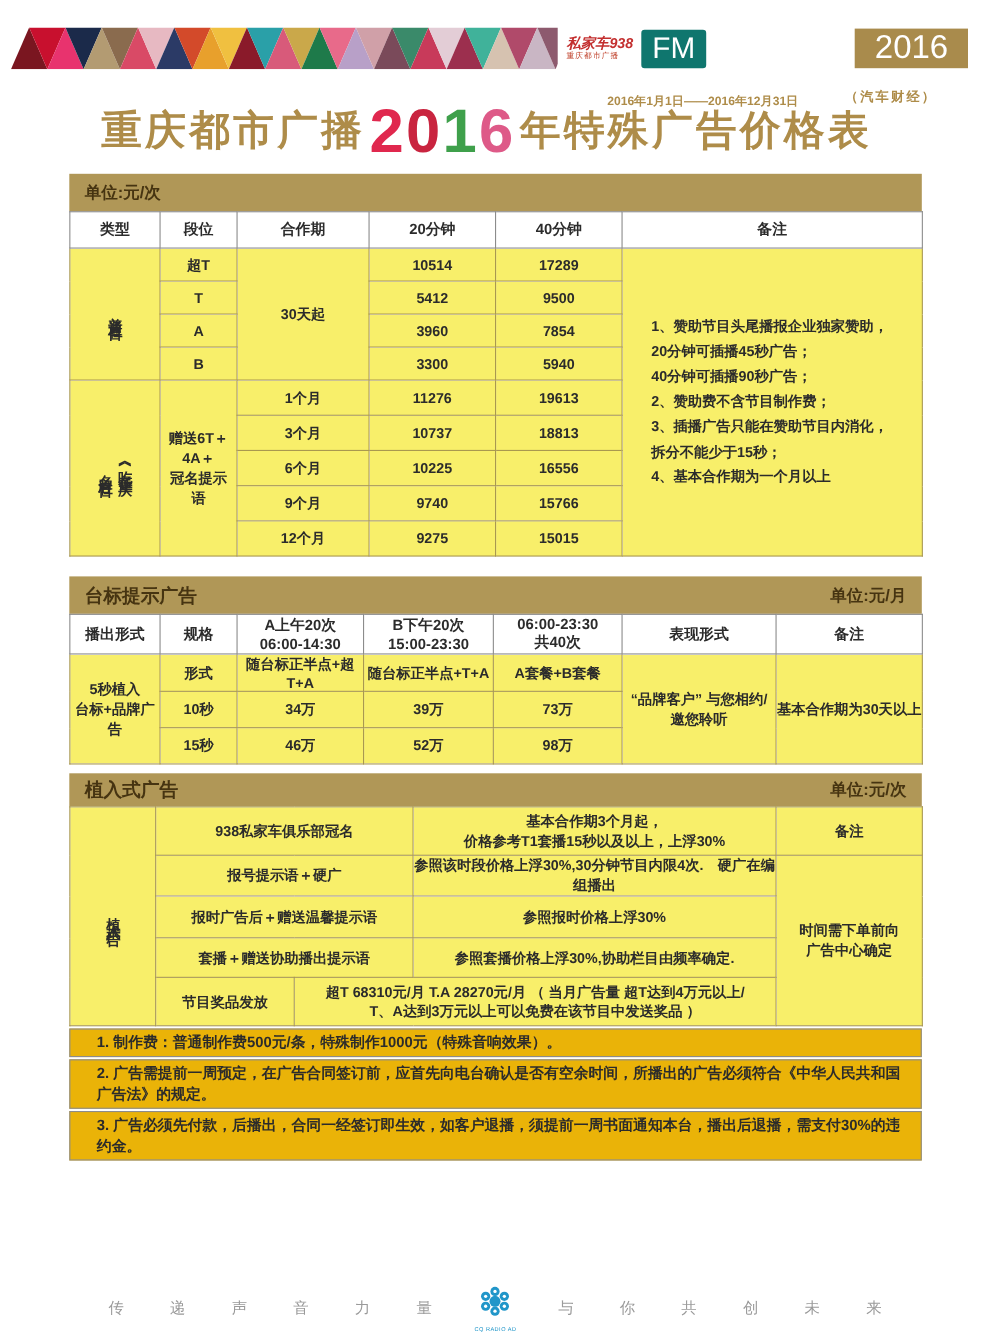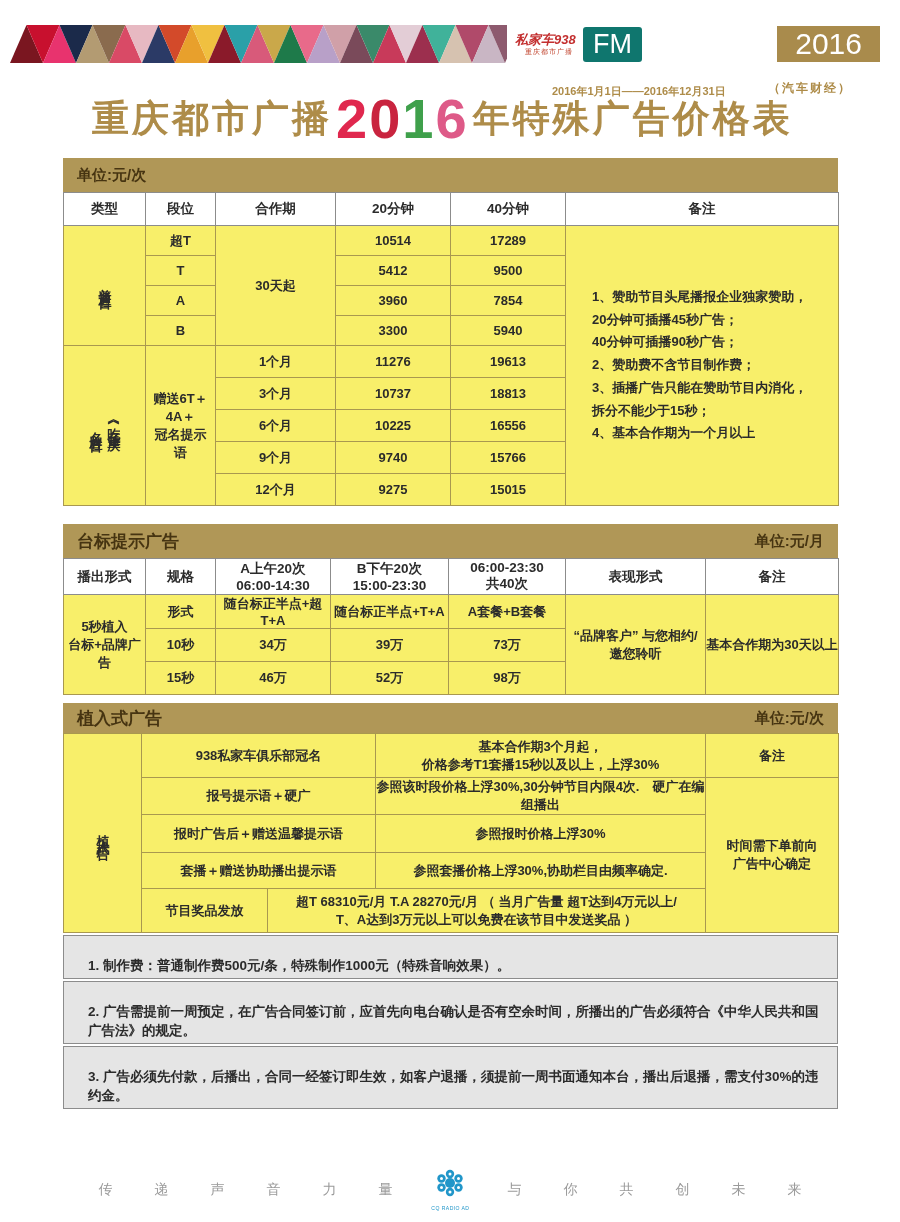--- a/index.html
+++ b/index.html
@@ -3,21 +3,21 @@
 <meta charset="utf-8">
 <style>
   * { margin:0; padding:0; box-sizing:border-box; }
   html,body { background:#ffffff; }
   body { font-family:"Liberation Sans","DejaVu Sans",sans-serif; color:#2b2b2b; }
   .page { position:relative; width:900px; height:1222px; background:#fff; overflow:hidden; }
 
   
   .banner-row { display:flex; align-items:center; padding-left:10px; margin-top:24px; height:40px; }
   .triangles { width:497px; height:38px; flex:0 0 auto; }
-  .station-logo { margin-left:8px; width:58px; text-align:right; line-height:1; flex:0 0 auto; }
+  .station-logo { margin-left:8px; width:58px; text-align:left; line-height:1; flex:0 0 auto; }
   .station-logo .sl1 { color:#c32f2f; font-size:13px; font-weight:bold; font-style:italic; white-space:nowrap; }
   .station-logo .sl2 { color:#c1452f; font-size:7px; letter-spacing:1px; white-space:nowrap; margin-top:2px; }
   .fm-box { margin-left:10px; background:#0f766e; color:#fff; font-weight:normal; font-size:27px;
             padding:2px 10px; border-radius:3px; flex:0 0 auto; }
   .freq { margin-left:10px; color:#a98b4c; font-weight:bold; font-size:44px; letter-spacing:4px; flex:0 0 auto; line-height:1; }
   .year-box { margin-left:auto; margin-right:20px; background:#a98b4c; color:#fff; font-size:30px;
               padding:1px 18px; flex:0 0 auto; }
 
   
   .title-row { position:relative; margin:22px 0 0 92px; width:760px; height:58px; }
@@ -41,22 +41,22 @@
        font-size:13px; font-weight:bold; color:#2b2b2b; overflow:hidden; }
   tr.head-row td { background:#ffffff; border-color:#8c8c8c; font-size:13.5px; }
   .vert { writing-mode:vertical-rl; text-orientation:mixed; letter-spacing:3px; margin:0 auto; display:inline-block; }
   .vcell { text-align:center; }
   .notes-cell { text-align:left; padding:6px 8px 6px 26px; line-height:1.8; }
   .small-gap-line { line-height:1.75; }
   .left-pad { padding-left:6px; padding-right:6px; }
   .bold-line { font-weight:bold; }
 
   
-  .footnote { width:775px; background:#e5e5e5; border:1.5px solid #8c8c8c; font-size:13.5px; font-weight:bold;
-              padding:20px 10px 2px 24px; margin-top:2px; line-height:1.45; text-align:left; }
+  .footnote { width:775px; background:#eab308; border:1.5px solid #8c8c8c; font-size:13.5px; font-weight:bold;
+              padding:2px 10px 2px 24px; margin-top:2px; line-height:1.45; text-align:left; }
 
   
   .footer { position:absolute; left:0; top:1168px; width:900px; display:flex; align-items:center;
             justify-content:center; }
   .footer .fchar { color:#9a9a9a; font-size:14px; margin:0 21px; }
   .footer .flogo { margin:0 14px; text-align:center; }
   .flogo .cap { color:#2196c9; font-size:6px; letter-spacing:0.5px; transform:scale(0.85); margin-top:1px; }
 </style>
 </head>
 <body>

